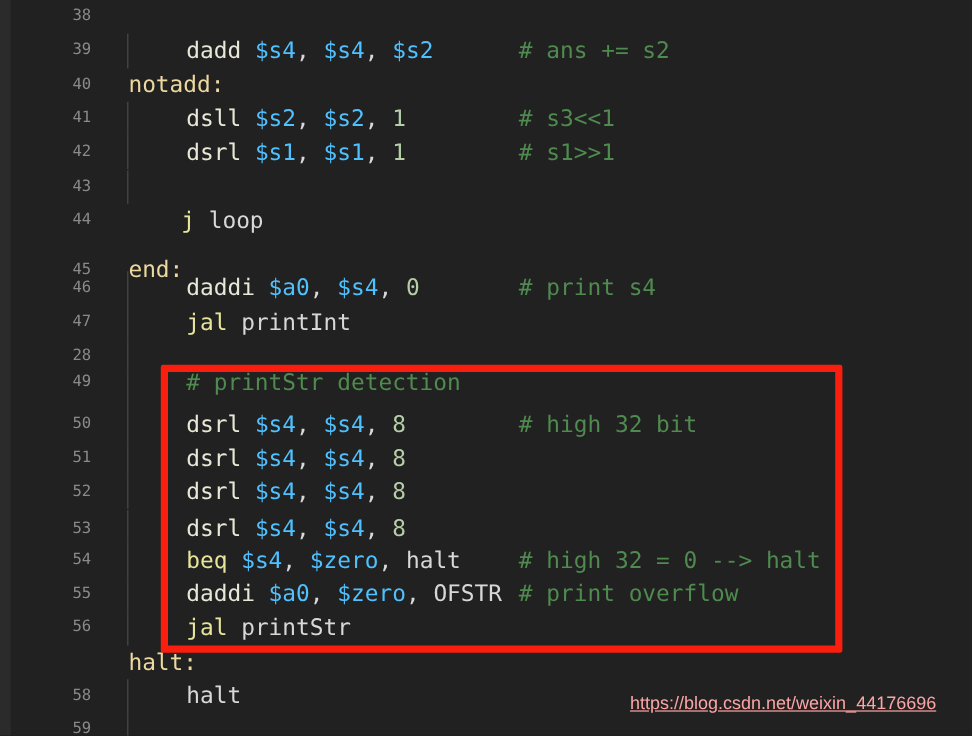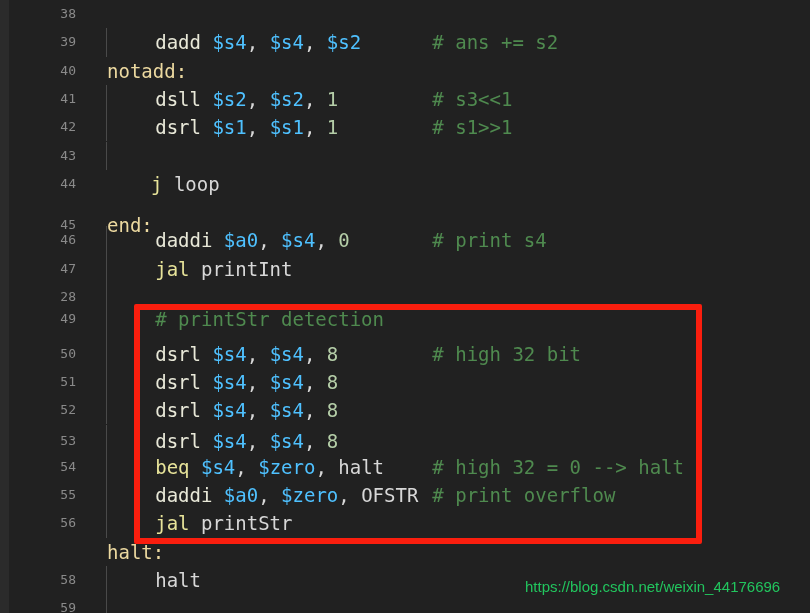--- a/index.html
+++ b/index.html
@@ -89,24 +89,25 @@
   .red-box {
     position: absolute;
     border: 6px solid #fa1e0e;
     box-sizing: border-box;
     pointer-events: none;
     border-radius: 2px;
   }
 
   .watermark {
     position: absolute;
-    color: #22c55e;
+    color: #fca5a5;
     font-family: "Liberation Sans", sans-serif;
     font-size: 15px;
     white-space: nowrap;
+    text-decoration: underline;
   }
 </style>
 </head>
 <body>
 
 <div id="editor">
 
   <div class="left-strip"></div>
 
   <div class="code-area" id="code-area">

